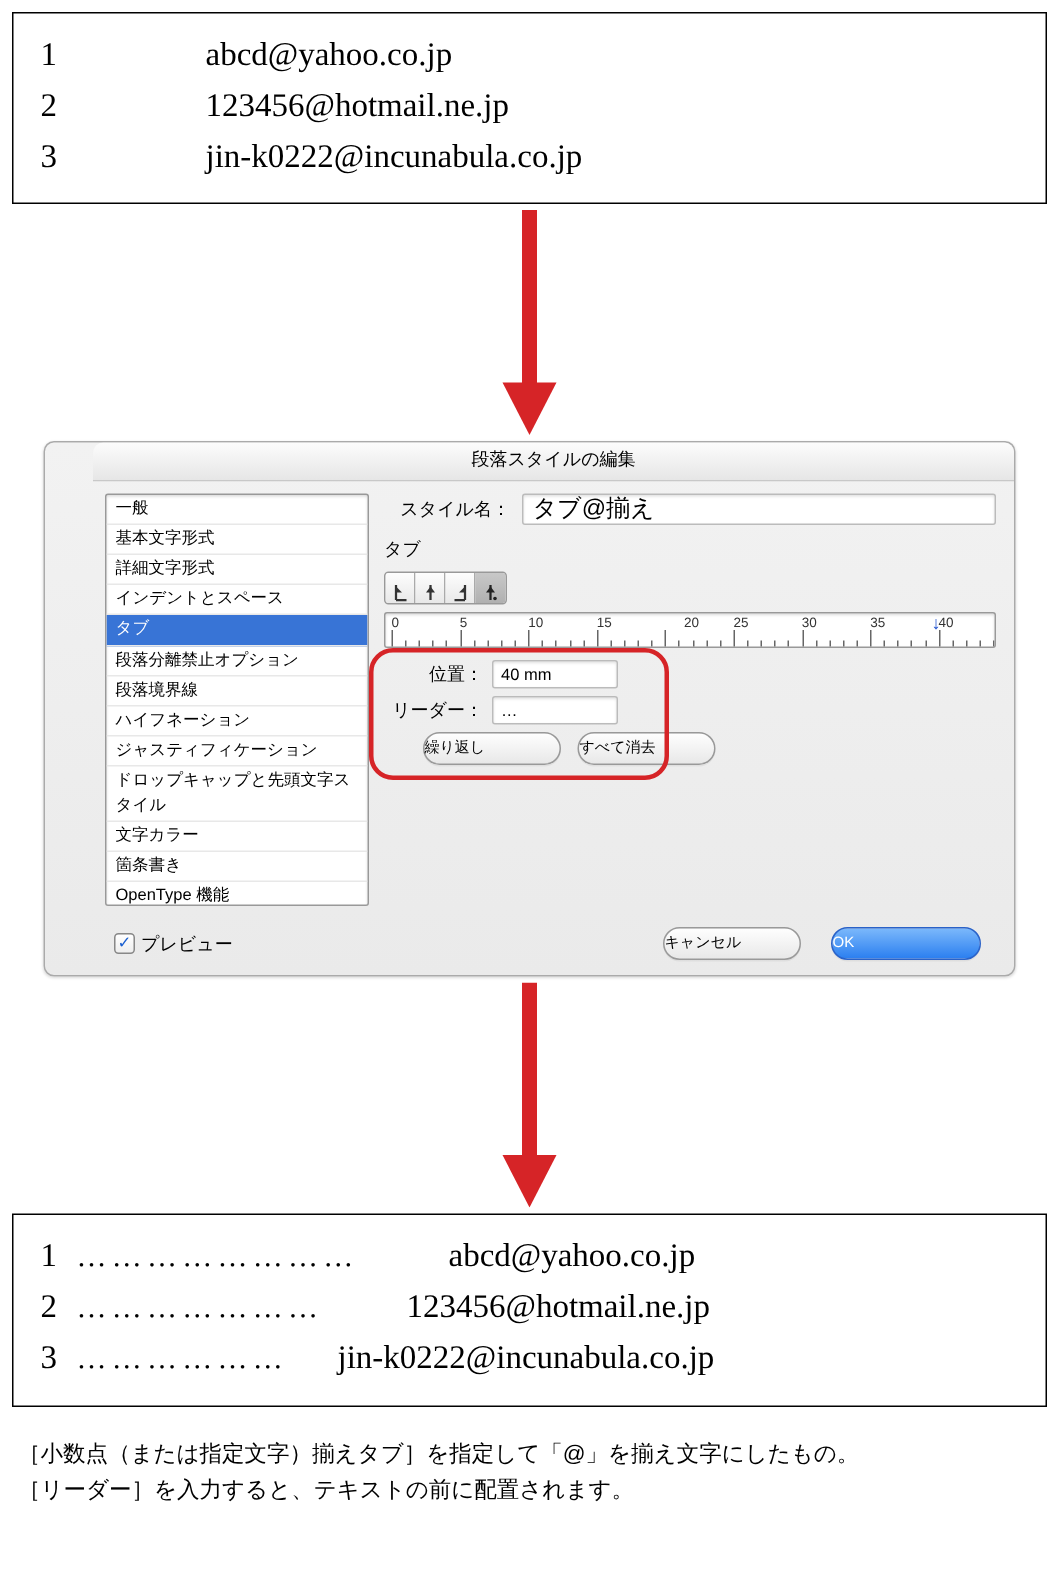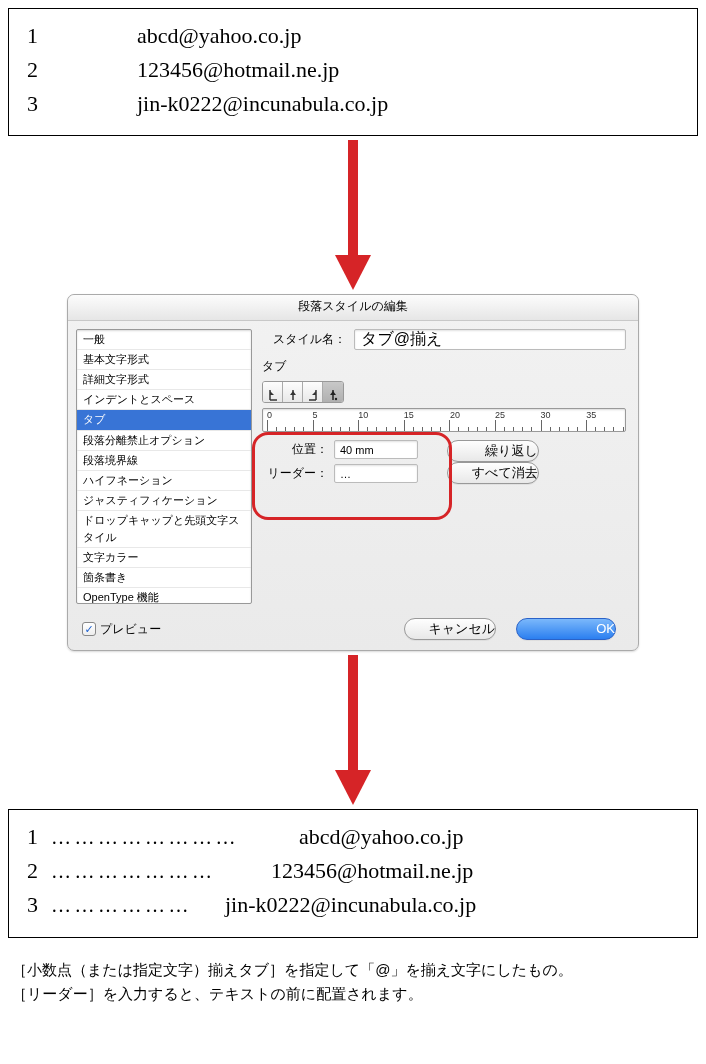--- a/index.html
+++ b/index.html
@@ -26,27 +26,28 @@
   .leader-dots {
     flex: 0 0 auto;
     letter-spacing: 3.5px;
     font-size: 20px;
   }
   .arrow-wrap { text-align: center; margin: 4px 0; }
   svg.arrow { display: block; margin: 0 auto; }
 
   
   .dialog {
-    width: 572px;
+    width: 648px;
     margin: 0 auto;
     border: 1px solid #aaa;
     border-radius: 7px;
     background: linear-gradient(#f2f2f2,#eaeaea);
     box-shadow: 0 1px 2px rgba(0,0,0,0.15);
     padding-bottom: 10px;
+    padding-left: 32px;
   }
   .titlebar {
     text-align: center;
     font-size: 12px;
     padding: 3px 0 5px 0;
     background: linear-gradient(#fcfcfc,#e6e6e6);
     border-bottom: 1px solid #c8c8c8;
     border-radius: 7px 7px 0 0;
   }
   .dialog-body {
@@ -144,45 +145,46 @@
   .highlight-box {
     position: absolute;
     border: 3px solid #d62427;
     border-radius: 16px;
     pointer-events: none;
   }
   .fields-and-btns {
     display: flex;
     align-items: flex-start;
     position: relative;
+    flex-direction: column;
   }
   .fields {
     width: 180px;
   }
   .frow { display: flex; align-items: center; margin-bottom: 5px; }
   .frow label { width: 66px; text-align: right; margin-right: 6px; font-size: 12px; }
   .frow input {
     width: 84px;
     height: 19px;
     border: 1px solid #bbb;
     padding: 1px 5px;
     font-size: 11px;
     border-radius: 2px;
     box-shadow: inset 0 1px 2px rgba(0,0,0,0.12);
   }
   .pill-btn {
     display: inline-block;
     min-width: 92px;
     height: 22px;
     line-height: 20px;
-    text-align: right;
+    text-align: left;
     border: 1px solid #999;
     border-radius: 11px;
     background: linear-gradient(#fefefe,#e8e8e8);
-    font-size: 13px;
+    font-size: 10px;
     margin-right: 8px;
     box-shadow: 0 1px 0 rgba(0,0,0,0.05);
   }
   .pill-btn.primary {
     background: linear-gradient(#7bb8fb,#2b7ff0);
     color: #fff;
     border-color: #2a62c8;
     font-weight: 500;
   }
   .dialog-footer {
@@ -318,21 +320,21 @@
           <div class="ruler-tick min" style="left: 104.298px;"></div>
           <div class="ruler-tick min" style="left: 113.416px;"></div>
           <div class="ruler-tick min" style="left: 122.534px;"></div>
           <div class="ruler-tick min" style="left: 131.652px;"></div>
           <span class="ruler-num" style="left: 140.77px;">15</span>
           <div class="ruler-tick maj" style="left: 140.77px;"></div>
           <div class="ruler-tick min" style="left: 149.888px;"></div>
           <div class="ruler-tick min" style="left: 159.006px;"></div>
           <div class="ruler-tick min" style="left: 168.124px;"></div>
           <div class="ruler-tick min" style="left: 177.242px;"></div>
-          <span class="ruler-num" style="left: 187px;">20</span>
+          <span class="ruler-num" style="left: 199px;">20</span>
           <div class="ruler-tick maj" style="left: 186.36px;"></div>
           <div class="ruler-tick min" style="left: 195.478px;"></div>
           <div class="ruler-tick min" style="left: 204.596px;"></div>
           <div class="ruler-tick min" style="left: 213.714px;"></div>
           <div class="ruler-tick min" style="left: 222.832px;"></div>
           <span class="ruler-num" style="left: 231.95px;">25</span>
           <div class="ruler-tick maj" style="left: 231.95px;"></div>
           <div class="ruler-tick min" style="left: 241.068px;"></div>
           <div class="ruler-tick min" style="left: 250.186px;"></div>
           <div class="ruler-tick min" style="left: 259.304px;"></div>

